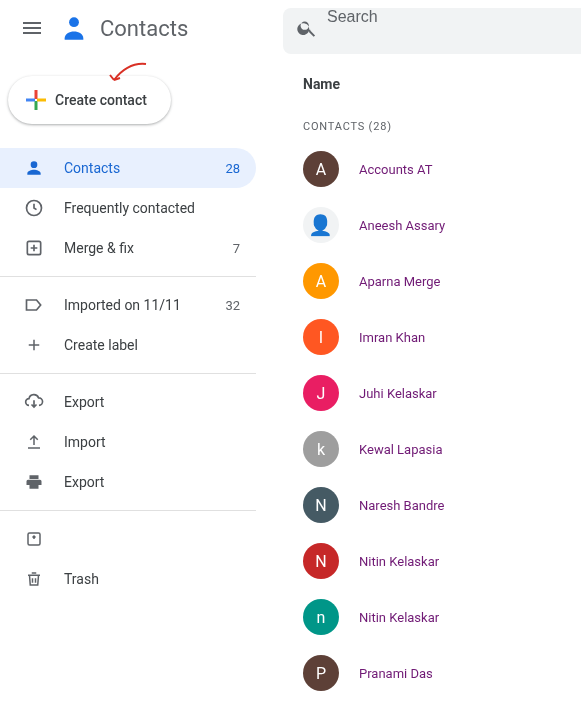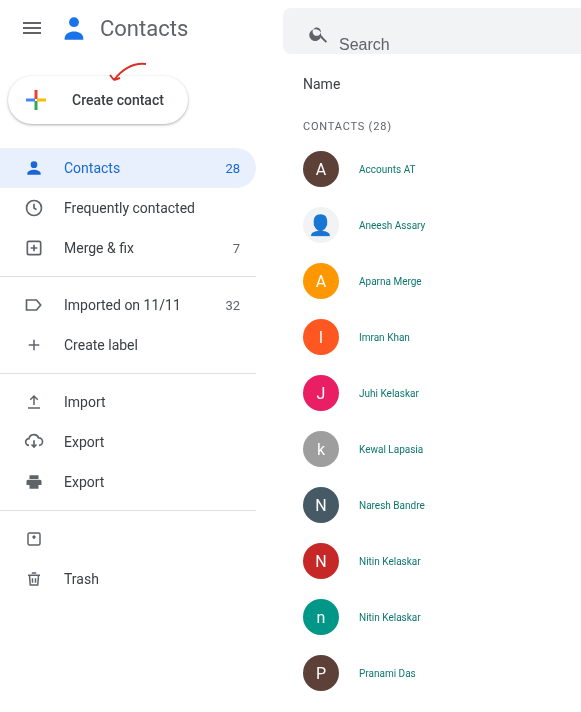--- a/index.html
+++ b/index.html
@@ -38,22 +38,22 @@
       margin-left: 12px;
       font-weight: 400;
     }
     .search-bar {
       position: absolute;
       left: 283px; top: 8px;
       right: 0;
       height: 46px;
       background: #f1f3f4;
       border-radius: 8px 0 0 8px;
-      display: flex; align-items: flex-end;
-      padding: 0 16px;
+      display: flex; align-items: flex-start;
+      padding: 0 4px;
     }
     .search-icon-wrap {
       width: 40px; height: 40px; display: flex; align-items:center; justify-content:center;
       color: #5f6368;
     }
     .search-input {
       border: none; outline: none; background: transparent;
       font-size: 16px; color: #5f6368; flex: 1;
     }
     .search-input::placeholder { color: #5f6368; }
@@ -62,21 +62,21 @@
     .create-btn {
       position: absolute;
       left: 8px; top: 76px;
       height: 48px;
       padding: 0 24px 0 16px;
       display: flex; align-items: center;
       border-radius: 24px;
       background: #fff;
       box-shadow: 0 1px 3px rgba(60,64,67,0.3), 0 1px 2px rgba(60,64,67,0.15);
       cursor: pointer;
-      gap: 24px;
+      gap: 7px;
     }
     .plus-icon { width: 24px; height: 24px; position: relative; }
     .create-label {
       font-size: 14px; color: #3c4043; font-weight: 500;
     }
 
     
     .arrow {
       position: absolute;
       left: 108px; top: 62px;
@@ -121,21 +121,21 @@
     
     .main {
       position: absolute;
       left: 283px; top: 64px;
       right: 0; bottom: 0;
     }
     .col-header {
       height: 40px;
       display: flex; align-items: center;
       padding: 0 20px;
-      font-size: 14px; color: #3c4043; font-weight: 400;
+      font-size: 14px; color: #3c4043; font-weight: 700;
     }
     .section-header {
       padding: 16px 20px 8px;
       font-size: 11px; color: #5f6368;
       letter-spacing: 0.8px;
       text-transform: uppercase;
     }
     .contact-row {
       height: 56px;
       display: flex; align-items: center;
@@ -143,21 +143,21 @@
       gap: 20px;
       cursor: pointer;
     }
     .avatar {
       width: 36px; height: 36px; border-radius: 50%;
       display: flex; align-items: center; justify-content: center;
       color: #fff; font-size: 16px; font-weight: 400;
       flex-shrink: 0;
     }
     .avatar.img { background:#f1f3f4; font-size:20px; }
-    .contact-name { font-size: 10px; color: #0f766e; }
+    .contact-name { font-size: 13px; color: #701a75; }
   </style>
 </head>
 <body>
 
 <div class="header">
   <div class="menu-btn">
     <svg width="24" height="24" viewBox="0 0 24 24" fill="#5f6368">
         <path d="M3 18h18v-2H3v2zm0-5h18v-2H3v2zm0-7v2h18V6H3z"></path>
       </svg>
   </div>
@@ -241,34 +241,34 @@
           <path d="M11 5h2v14h-2zM5 11h14v2H5z"></path>
         </svg>
       </span>
     <span class="nav-label">Create label</span>
   </div>
 
   <div class="divider"></div>
 
   <div class="nav-item">
     <span class="nav-icon">
-        <svg width="18" height="18" viewBox="0 0 24 24" fill="none" stroke="currentColor" stroke-width="2">
-          <path d="M12 16V4M7 9l5-5 5 5M4 20h16"></path>
-        </svg>
-      </span>
-    <span class="nav-label">Import</span>
-  </div>
-  <div class="nav-item">
-    <span class="nav-icon">
         <svg width="20" height="20" viewBox="0 0 24 24" fill="none" stroke="currentColor" stroke-width="2">
           <path d="M6 16a4 4 0 0 1 0-8 6 6 0 0 1 11.5-1A4.5 4.5 0 0 1 18 16"></path>
           <path d="M12 10v8M9 15l3 3 3-3"></path>
         </svg>
       </span>
     <span class="nav-label">Export</span>
+  </div>
+  <div class="nav-item">
+    <span class="nav-icon">
+        <svg width="18" height="18" viewBox="0 0 24 24" fill="none" stroke="currentColor" stroke-width="2">
+          <path d="M12 16V4M7 9l5-5 5 5M4 20h16"></path>
+        </svg>
+      </span>
+    <span class="nav-label">Import</span>
   </div>
   <div class="nav-item">
     <span class="nav-icon">
         <svg width="18" height="18" viewBox="0 0 24 24" fill="currentColor">
           <path d="M6 3h12v5H6zM4 9h16a2 2 0 0 1 2 2v5h-4v5H6v-5H2v-5a2 2 0 0 1 2-2zm4 7h8v4H8z"></path>
         </svg>
       </span>
     <span class="nav-label">Export</span>
   </div>
 

